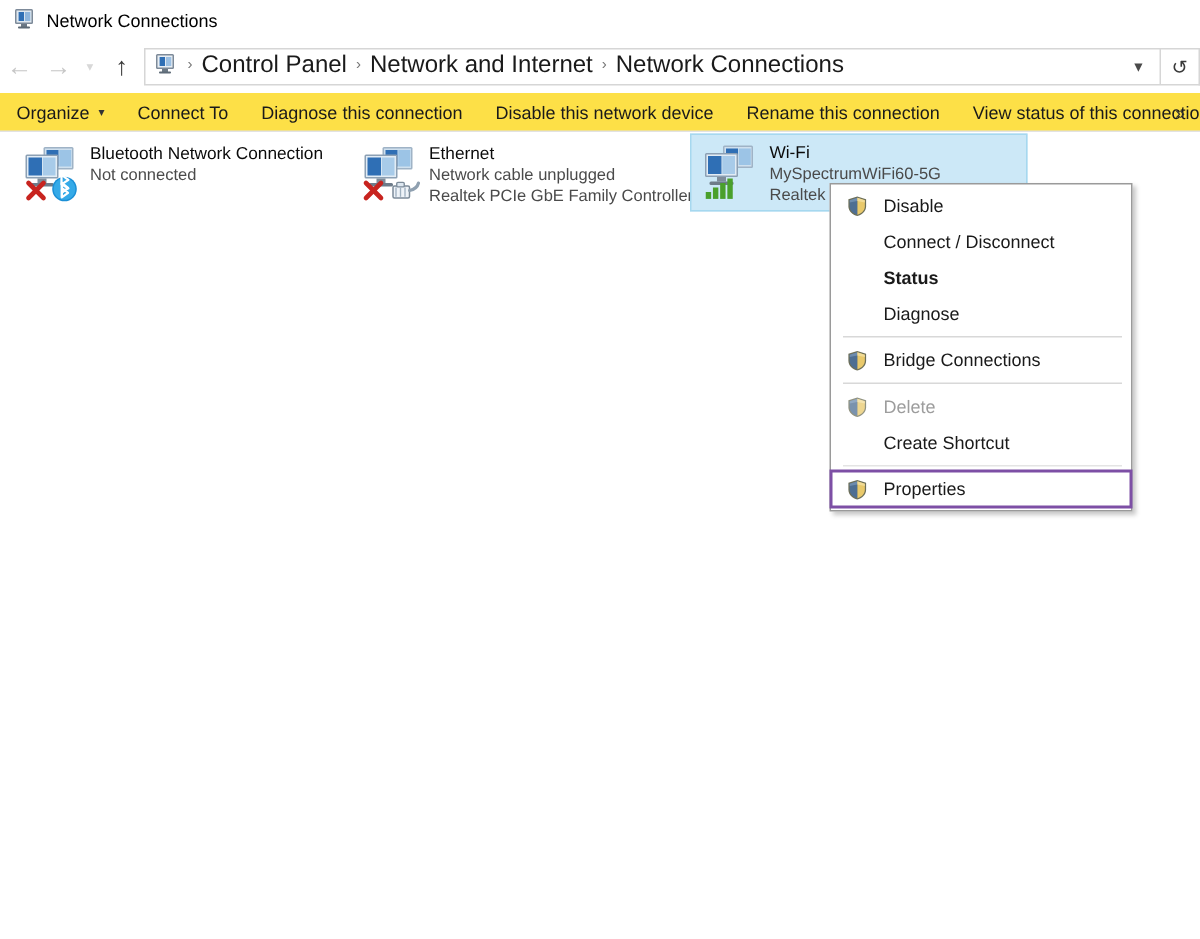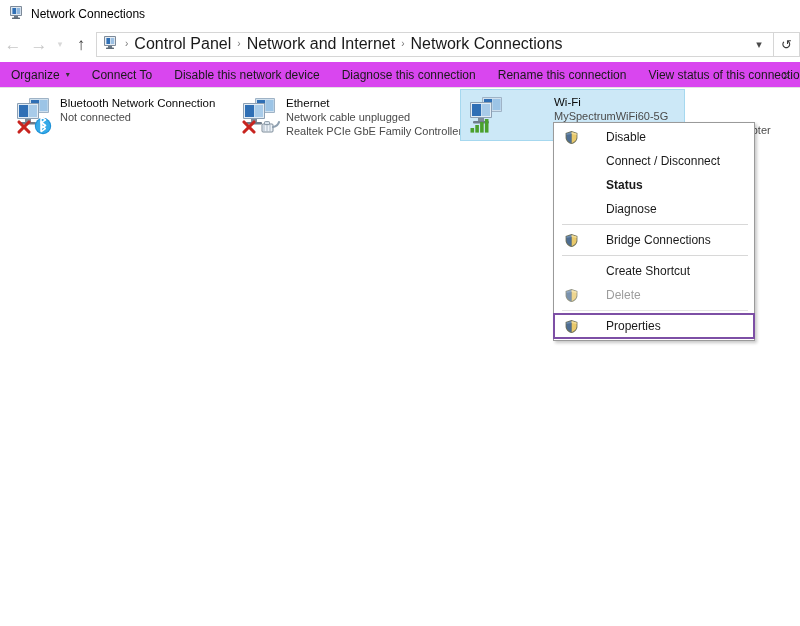--- a/index.html
+++ b/index.html
@@ -81,21 +81,21 @@
     display: flex; align-items: center; justify-content: center;
     font-size: 13px; color: #3a3a3a;
     flex: 0 0 auto;
   }
 
   
   .toolbar {
     position: absolute; left: 0; top: 62px;
     width: 800px; height: 26px;
     display: flex; align-items: center;
-    background: #d946ef;
+    background: #fde047;
     border-bottom: 1px solid #e2e2e2;
   }
   .tb-item {
     font-size: 12px; color: #1a1a1a;
     padding: 0 11px; line-height: 14px;
     white-space: nowrap;
     display: flex; align-items: center;
   }
   .tb-item .caret { font-size: 8px; margin-left: 6px; color: #333; }
   .tb-overflow {
@@ -147,21 +147,20 @@
     padding: 2px 0 2px 0;
     z-index: 50;
   }
   .mi {
     position: relative;
     height: 24px;
     display: flex; align-items: center;
     padding-left: 8px;
     font-size: 12px; color: #1a1a1a;
     white-space: nowrap;
-    gap: 17px;
   }
   .mi .mi-icon {
     width: 18px; height: 18px;
     flex: 0 0 auto; margin-right: 9px;
     display: flex; align-items: center; justify-content: center;
   }
   .mi .mi-label { line-height: 14px; }
   .mi.bold .mi-label { font-weight: bold; }
   .mi.disabled .mi-label { color: #9d9d9d; }
   .mi-sep {
@@ -224,24 +223,24 @@
 
   <div class="toolbar">
     <div class="tb-item">
       <span>Organize</span>
       <span class="caret">▾</span>
     </div>
     <div class="tb-item">
       <span>Connect To</span>
     </div>
     <div class="tb-item">
+      <span>Diagnose this connection</span>
+    </div>
+    <div class="tb-item">
       <span>Disable this network device</span>
-    </div>
-    <div class="tb-item">
-      <span>Diagnose this connection</span>
     </div>
     <div class="tb-item">
       <span>Rename this connection</span>
     </div>
     <div class="tb-item">
       <span>View status of this connection</span>
     </div>
     <div class="tb-overflow">»</div>
   </div>
 
@@ -305,21 +304,21 @@
           </g>
         </svg>
       </div>
       <div class="conn-text">
         <div class="conn-name">Ethernet</div>
         <div class="conn-status">Network cable unplugged</div>
         <div class="conn-device">Realtek PCIe GbE Family Controller</div>
       </div>
     </div>
 
-    <div class="conn selected" style="left:460px; top:0px; width:225px; height:52px;gap:41px;">
+    <div class="conn selected" style="left:460px; top:0px; width:225px; height:52px;">
       <div class="conn-icon">
         <svg width="44" height="42" viewBox="0 0 44 42">
           <rect x="17" y="4" width="20" height="15" rx="1" fill="#9fb3c6"></rect>
           <rect x="18" y="5" width="18" height="13" fill="#cfe0ee"></rect>
           <rect x="19" y="6" width="8" height="11" fill="#2f6fb5"></rect>
           <rect x="27.5" y="6" width="8" height="11" fill="#9cc4e6"></rect>
           <rect x="5" y="9" width="22" height="16" rx="1" fill="#8ca0b4"></rect>
           <rect x="6" y="10" width="20" height="14" fill="#e2ecf5"></rect>
           <rect x="7" y="11" width="9" height="12" fill="#2f6fb5"></rect>
           <rect x="16.5" y="11" width="8.5" height="12" fill="#a8cbe9"></rect>
@@ -382,38 +381,38 @@
           <path d="M8 2 L2.6 3.8 V8 C2.6 11.1 5.1 13.2 8 14 Z" fill="#4e6e92"></path>
           <path d="M8 2 L2.6 3.8 V5.4 L8 4.2 Z" fill="#7a99ba" opacity="0.7"></path>
           <path d="M8 2 L13.4 3.8 V5.4 L8 4.2 Z" fill="#f4e0a0" opacity="0.8"></path>
         </svg>
       </span>
       <span class="mi-label">Bridge Connections</span>
     </div>
 
     <div class="mi-sep"></div>
 
-    <div class="mi">
-      <span class="mi-icon"></span>
-      <span class="mi-label">Create Shortcut</span>
-    </div>
-
     <div class="mi disabled">
       <span class="mi-icon">
         <svg class="shield" width="15" height="15" viewBox="0 0 16 16" opacity="0.75">
           <path d="M8 1 L14.3 3.1 V8 C14.3 11.6 11.4 14.1 8 15 C4.6 14.1 1.7 11.6 1.7 8 V3.1 Z" fill="#6d6f58"></path>
           <path d="M8 2 L13.4 3.8 V8 C13.4 11.1 10.9 13.2 8 14 Z" fill="#e9c96b"></path>
           <path d="M8 2 L2.6 3.8 V8 C2.6 11.1 5.1 13.2 8 14 Z" fill="#4e6e92"></path>
           <path d="M8 2 L2.6 3.8 V5.4 L8 4.2 Z" fill="#7a99ba" opacity="0.7"></path>
           <path d="M8 2 L13.4 3.8 V5.4 L8 4.2 Z" fill="#f4e0a0" opacity="0.8"></path>
         </svg>
       </span>
       <span class="mi-label">Delete</span>
     </div>
 
+    <div class="mi">
+      <span class="mi-icon"></span>
+      <span class="mi-label">Create Shortcut</span>
+    </div>
+
 
     <div class="mi-sep" style="background:#e4e4e4;"></div>
 
     <div class="mi highlighted">
       <span class="mi-icon">
         <svg class="shield" width="15" height="15" viewBox="0 0 16 16">
           <path d="M8 1 L14.3 3.1 V8 C14.3 11.6 11.4 14.1 8 15 C4.6 14.1 1.7 11.6 1.7 8 V3.1 Z" fill="#6d6f58"></path>
           <path d="M8 2 L13.4 3.8 V8 C13.4 11.1 10.9 13.2 8 14 Z" fill="#e9c96b"></path>
           <path d="M8 2 L2.6 3.8 V8 C2.6 11.1 5.1 13.2 8 14 Z" fill="#4e6e92"></path>
           <path d="M8 2 L2.6 3.8 V5.4 L8 4.2 Z" fill="#7a99ba" opacity="0.7"></path>

